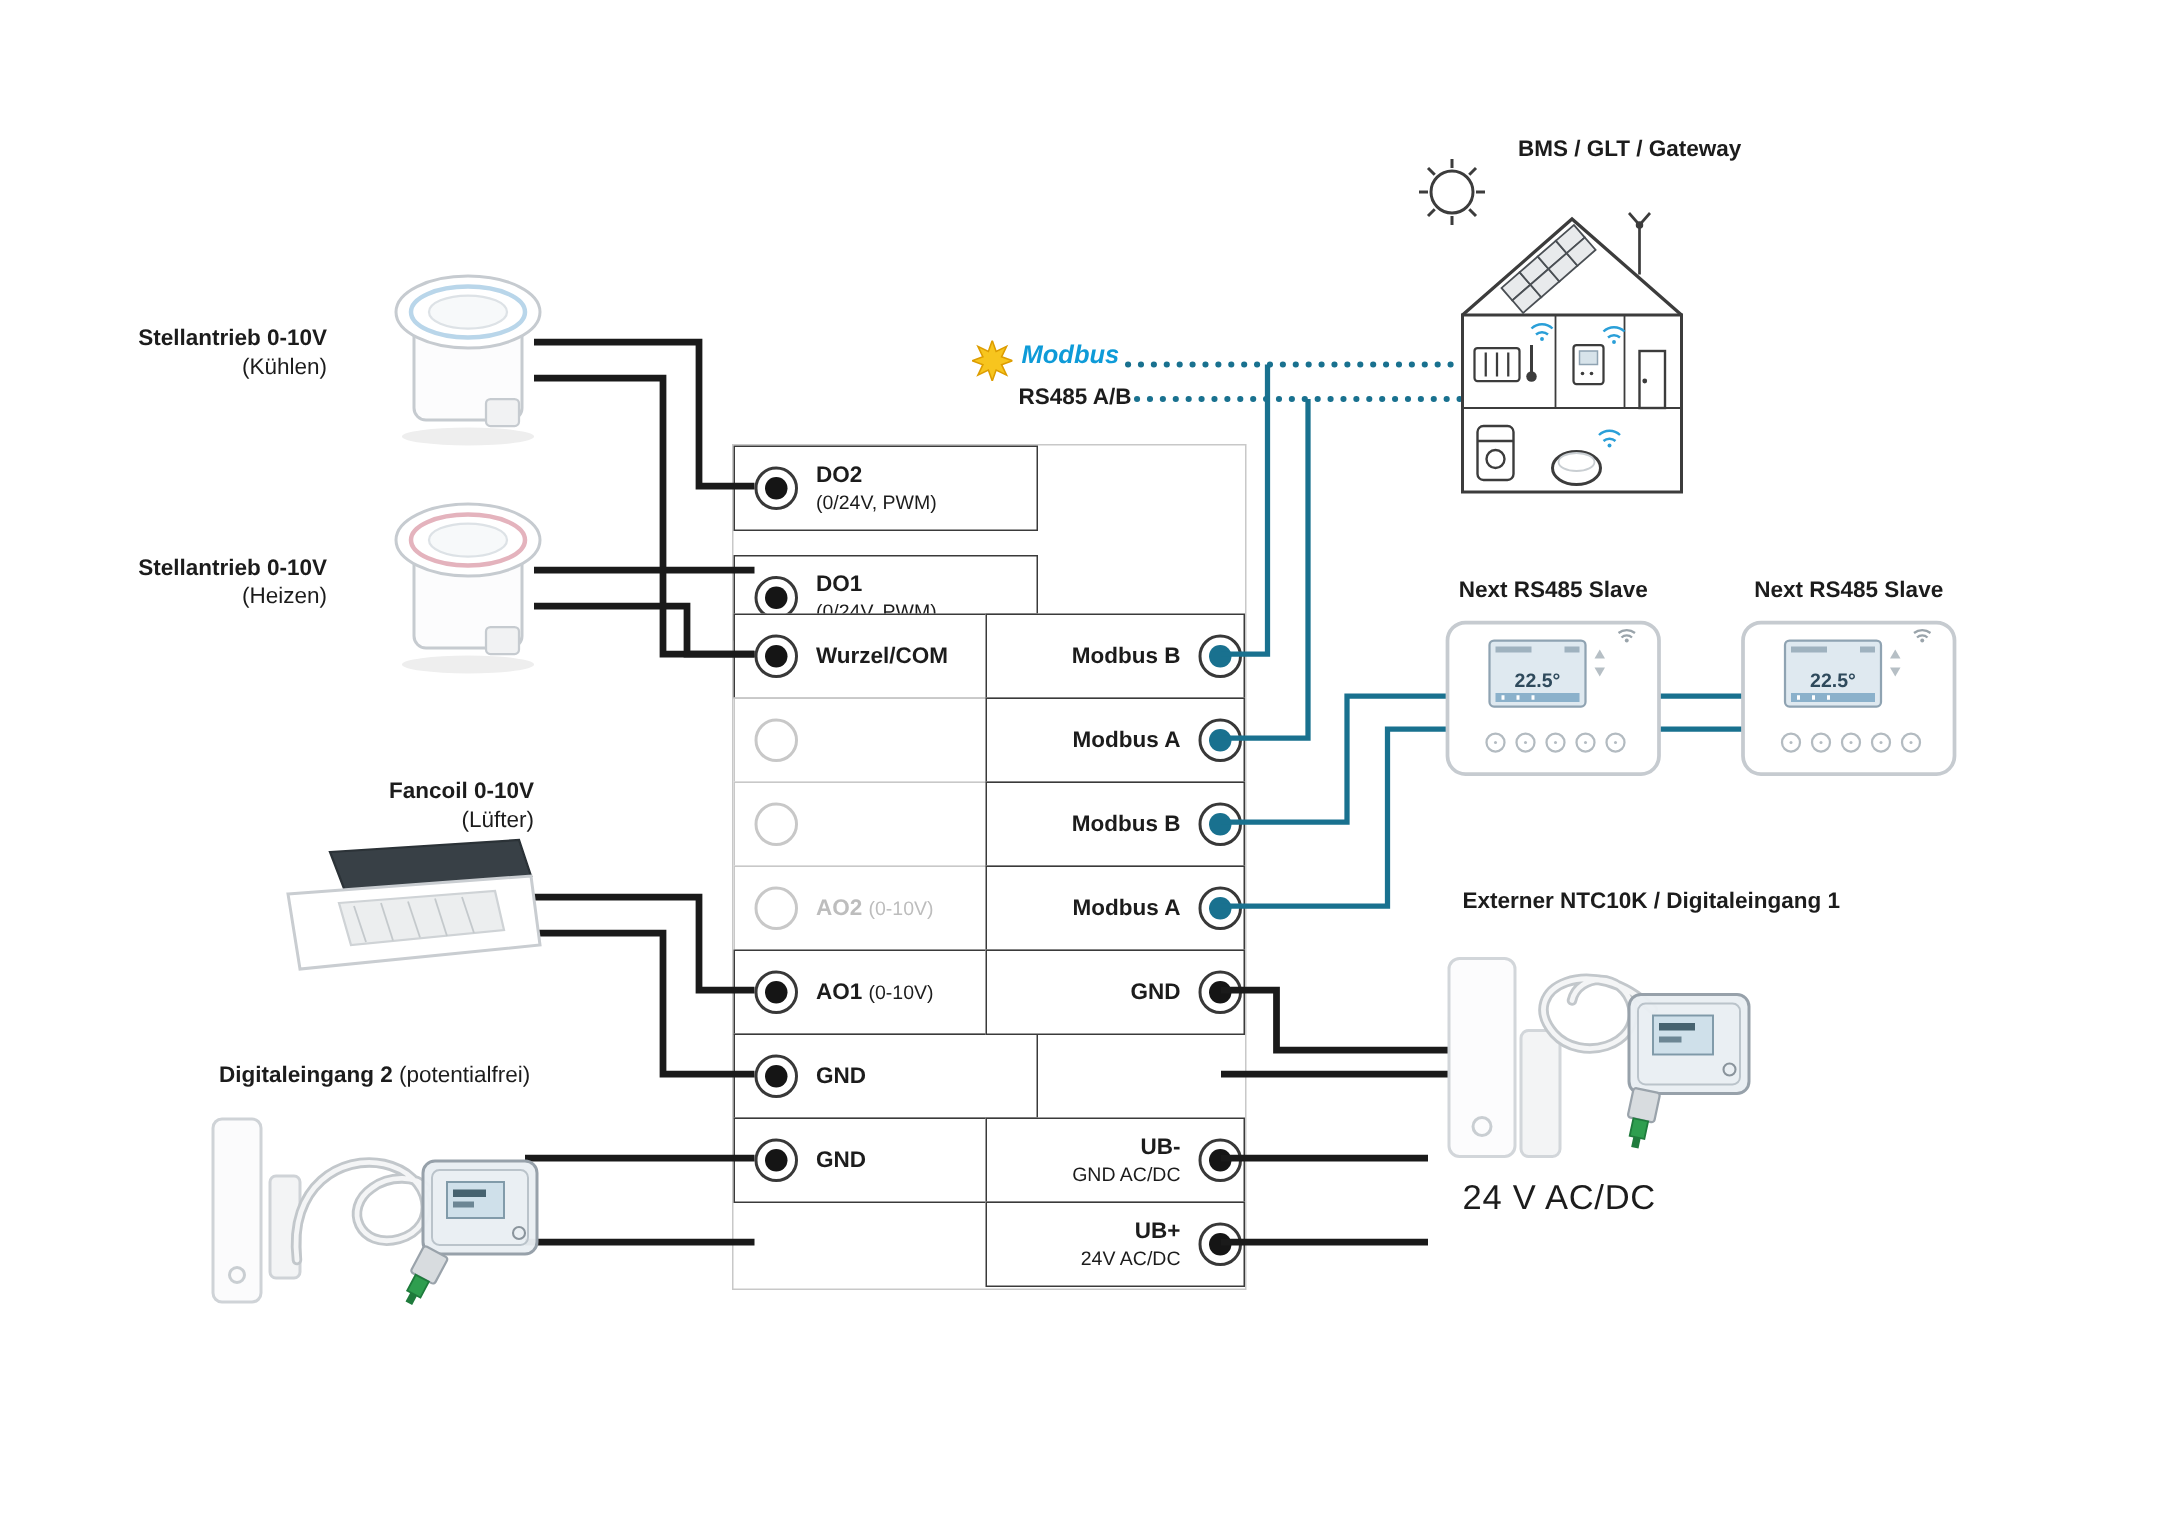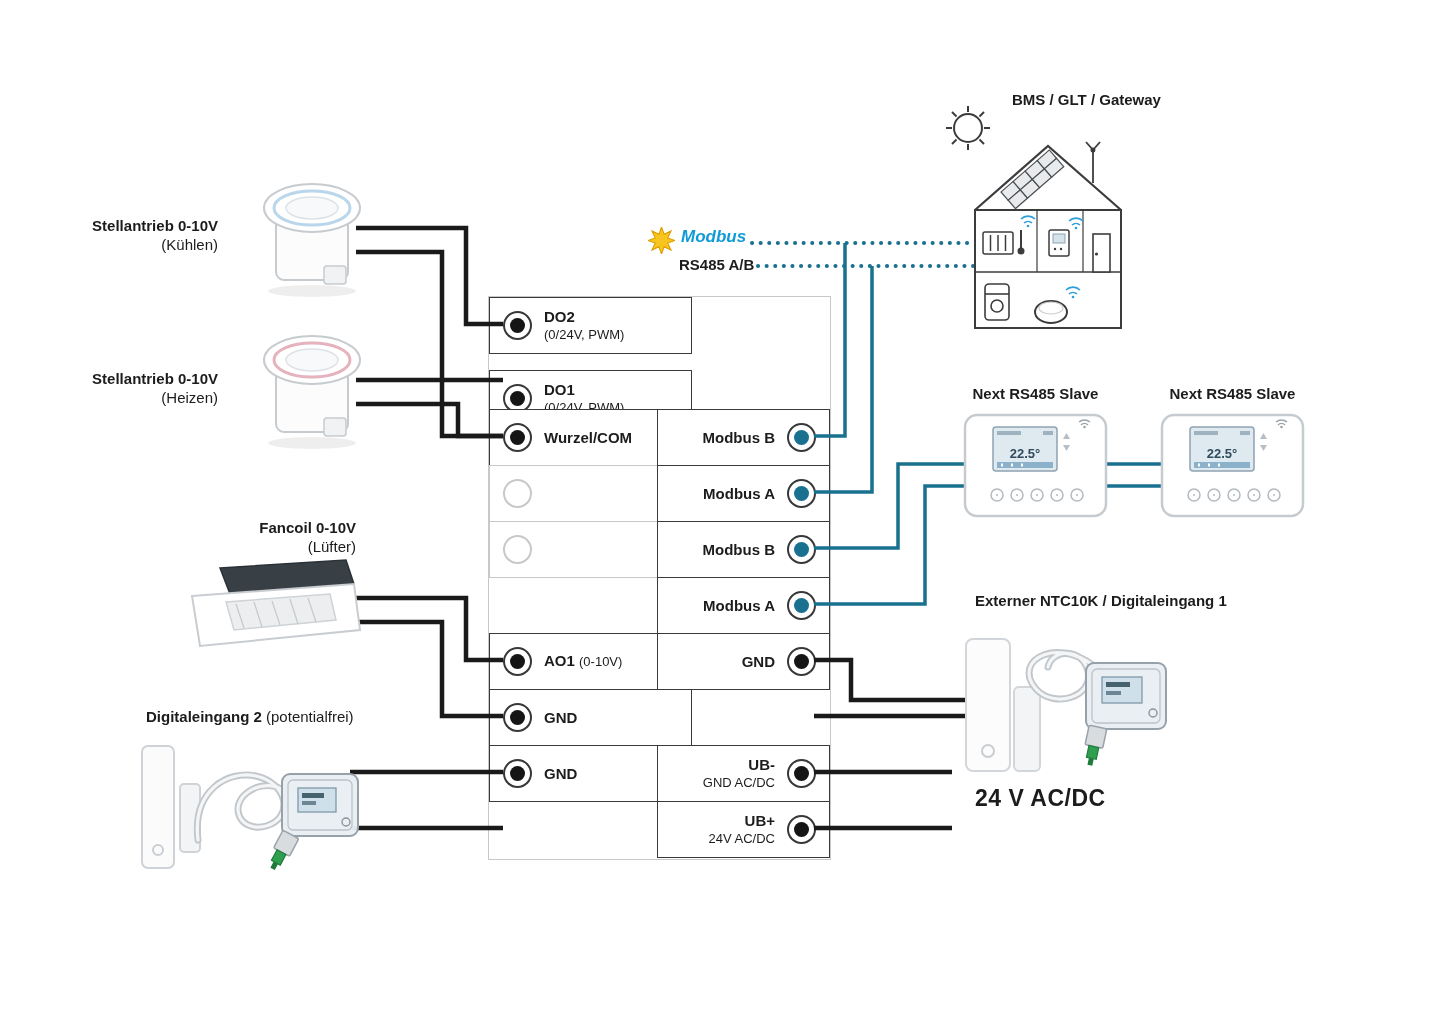--- a/index.html
+++ b/index.html
@@ -8,21 +8,21 @@
   .abs{position:absolute;}
   .devlbl{font-size:15px;line-height:19px;font-weight:700;z-index:7;}
   .devlbl .sub{font-weight:400;}
   .right-align{text-align:right;}
   .center{text-align:center;}
 
   
   #tblock{left:488px;top:296px;width:341px;height:562px;border:1px solid var(--border-light,#c8c8c8);z-index:4;background:#fff;}
   .cell{position:absolute;background:#fff;box-sizing:border-box;display:flex;align-items:center;width:203px;height:57px;}
   .cell.l{left:0;padding-left:13px;gap:12px;}
-  .cell.r{left:168px;width:173px;justify-content:flex-end;padding-right:13px;gap:12px;}
+  .cell.r{left:168px;width:173px;justify-content:flex-end;padding-right:1px;gap:12px;}
   .cell.dark{border:1.7px solid var(--border-dark,#3a3a3a);}
   .cell.lite{border:1px solid var(--border-light,#c8c8c8);}
   .term{width:29px;height:29px;border-radius:50%;flex:none;display:flex;align-items:center;justify-content:center;box-sizing:border-box;background:#fff;}
   .term.on{border:2.6px solid #383838;}
   .term.off{border:2px solid #c8c8c8;}
   .dot{width:15px;height:15px;border-radius:50%;}
   .dot.k{background:#151515;}
   .dot.t{background:var(--wire-teal,#19718f);}
   .ctxt{font-size:15px;line-height:18px;}
   .ctxt .big{font-weight:700;}
@@ -30,21 +30,21 @@
   .cell.r .ctxt{text-align:right;}
   .gray, .gray .big, .gray .small{color:#bdbdbd;}
 
   
   .wb{fill:none;stroke:var(--wire-black,#1a1a1a);stroke-width:4.5;}
   .wt{fill:none;stroke:var(--wire-teal,#19718f);stroke-width:3.5;}
   .wd{fill:none;stroke:var(--wire-teal,#19718f);stroke-width:4;stroke-dasharray:0.1 8.5;stroke-linecap:round;}
 
   .dev{z-index:6;}
   .lab{z-index:7;}
-  #lbl-supply{font-size:23px;font-weight:700;letter-spacing:.5px;}
+  #lbl-supply{font-size:23px;font-weight:400;letter-spacing:.5px;}
   #modbus-logo{display:flex;align-items:flex-start;gap:6px;z-index:7;}
   #modbus-logo .mtxt{font-size:17px;font-weight:700;font-style:italic;color:var(--modbus-blue,#0e9bd8);}
   #lbl-rs485{font-size:15px;font-weight:700;margin-left:27px;}
 </style>
 </head>
 <body>
 
 <div id="stage">
 
   <svg id="wires" class="abs" width="1445" height="1021" viewBox="0 0 1445 1021" style="left:0;top:0;z-index:5">
@@ -99,20 +99,24 @@
         </span>
       <div class="ctxt">
           <div class="big">Wurzel/COM</div>
         </div>
     </div>
     <div class="cell l lite" style="top:168px">
       <span class="term off"></span>
     </div>
     <div class="cell l lite" style="top:224px">
       <span class="term off"></span>
+    </div>
+    <div class="cell l lite" style="top:280px">
+      <span class="term off"></span>
+      <div class="ctxt gray"><span class="big">AO2</span>&nbsp;<span class="small">(0-10V)</span></div>
     </div>
     <div class="cell l dark" style="top:336px">
       <span class="term on">
           <span class="dot k"></span>
         </span>
       <div class="ctxt"><span class="big">AO1</span>&nbsp;<span class="small">(0-10V)</span></div>
     </div>
     <div class="cell l dark" style="top:392px">
       <span class="term on">
           <span class="dot k"></span>

